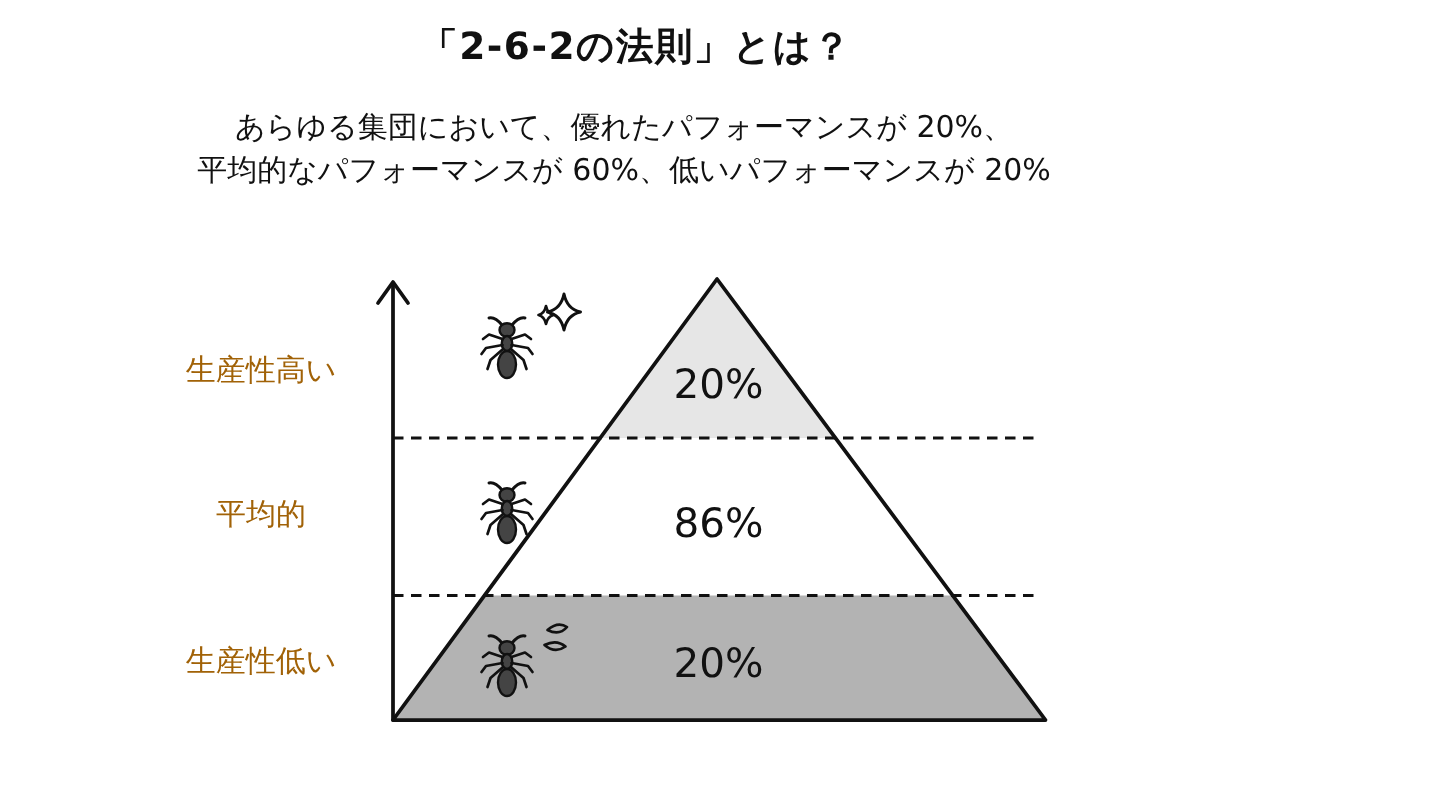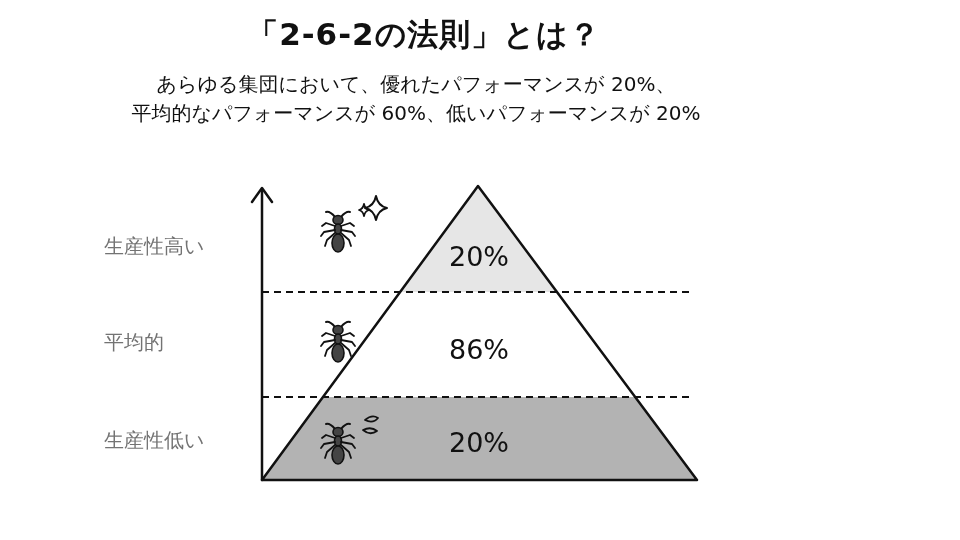--- a/index.html
+++ b/index.html
@@ -2,30 +2,30 @@
 <html><head>
   <meta charset="utf-8">
   <style>
     html, body { margin: 0; padding: 0; }
     body {
       width: 960px; height: 540px; background: #ffffff; position: relative; overflow: hidden;
       font-family: "DejaVu Sans", "Liberation Sans", sans-serif; color: #111;
     }
     .title {
       position: absolute; left: 0; width: 848px; top: 14px; text-align: center;
-      font-size: 31px; font-weight: bold; letter-spacing: 1px; color: #111;
+      font-size: 25px; font-weight: bold; letter-spacing: 1px; color: #111;
     }
     .desc {
       position: absolute; left: 0; width: 832px; top: 70px; text-align: center;
       font-size: 20px; line-height: 29px; color: #111;
     }
     .desc div { white-space: nowrap; }
     .diagram { position: absolute; left: 0; top: 0; width: 960px; height: 540px; }
     .ylabel {
-      position: absolute; font-size: 20px; color: #737373; text-align: left; width: 140px; white-space: nowrap;
+      position: absolute; font-size: 20px; color: #a16207; text-align: center; width: 140px; white-space: nowrap;
     }
     .pct {
       position: absolute; font-size: 27px; color: #111; text-align: center; width: 80px;
     }
   </style>
 </head>
 <body>
 
 <div class="title">「2-6-2の法則」とは？</div>
 

